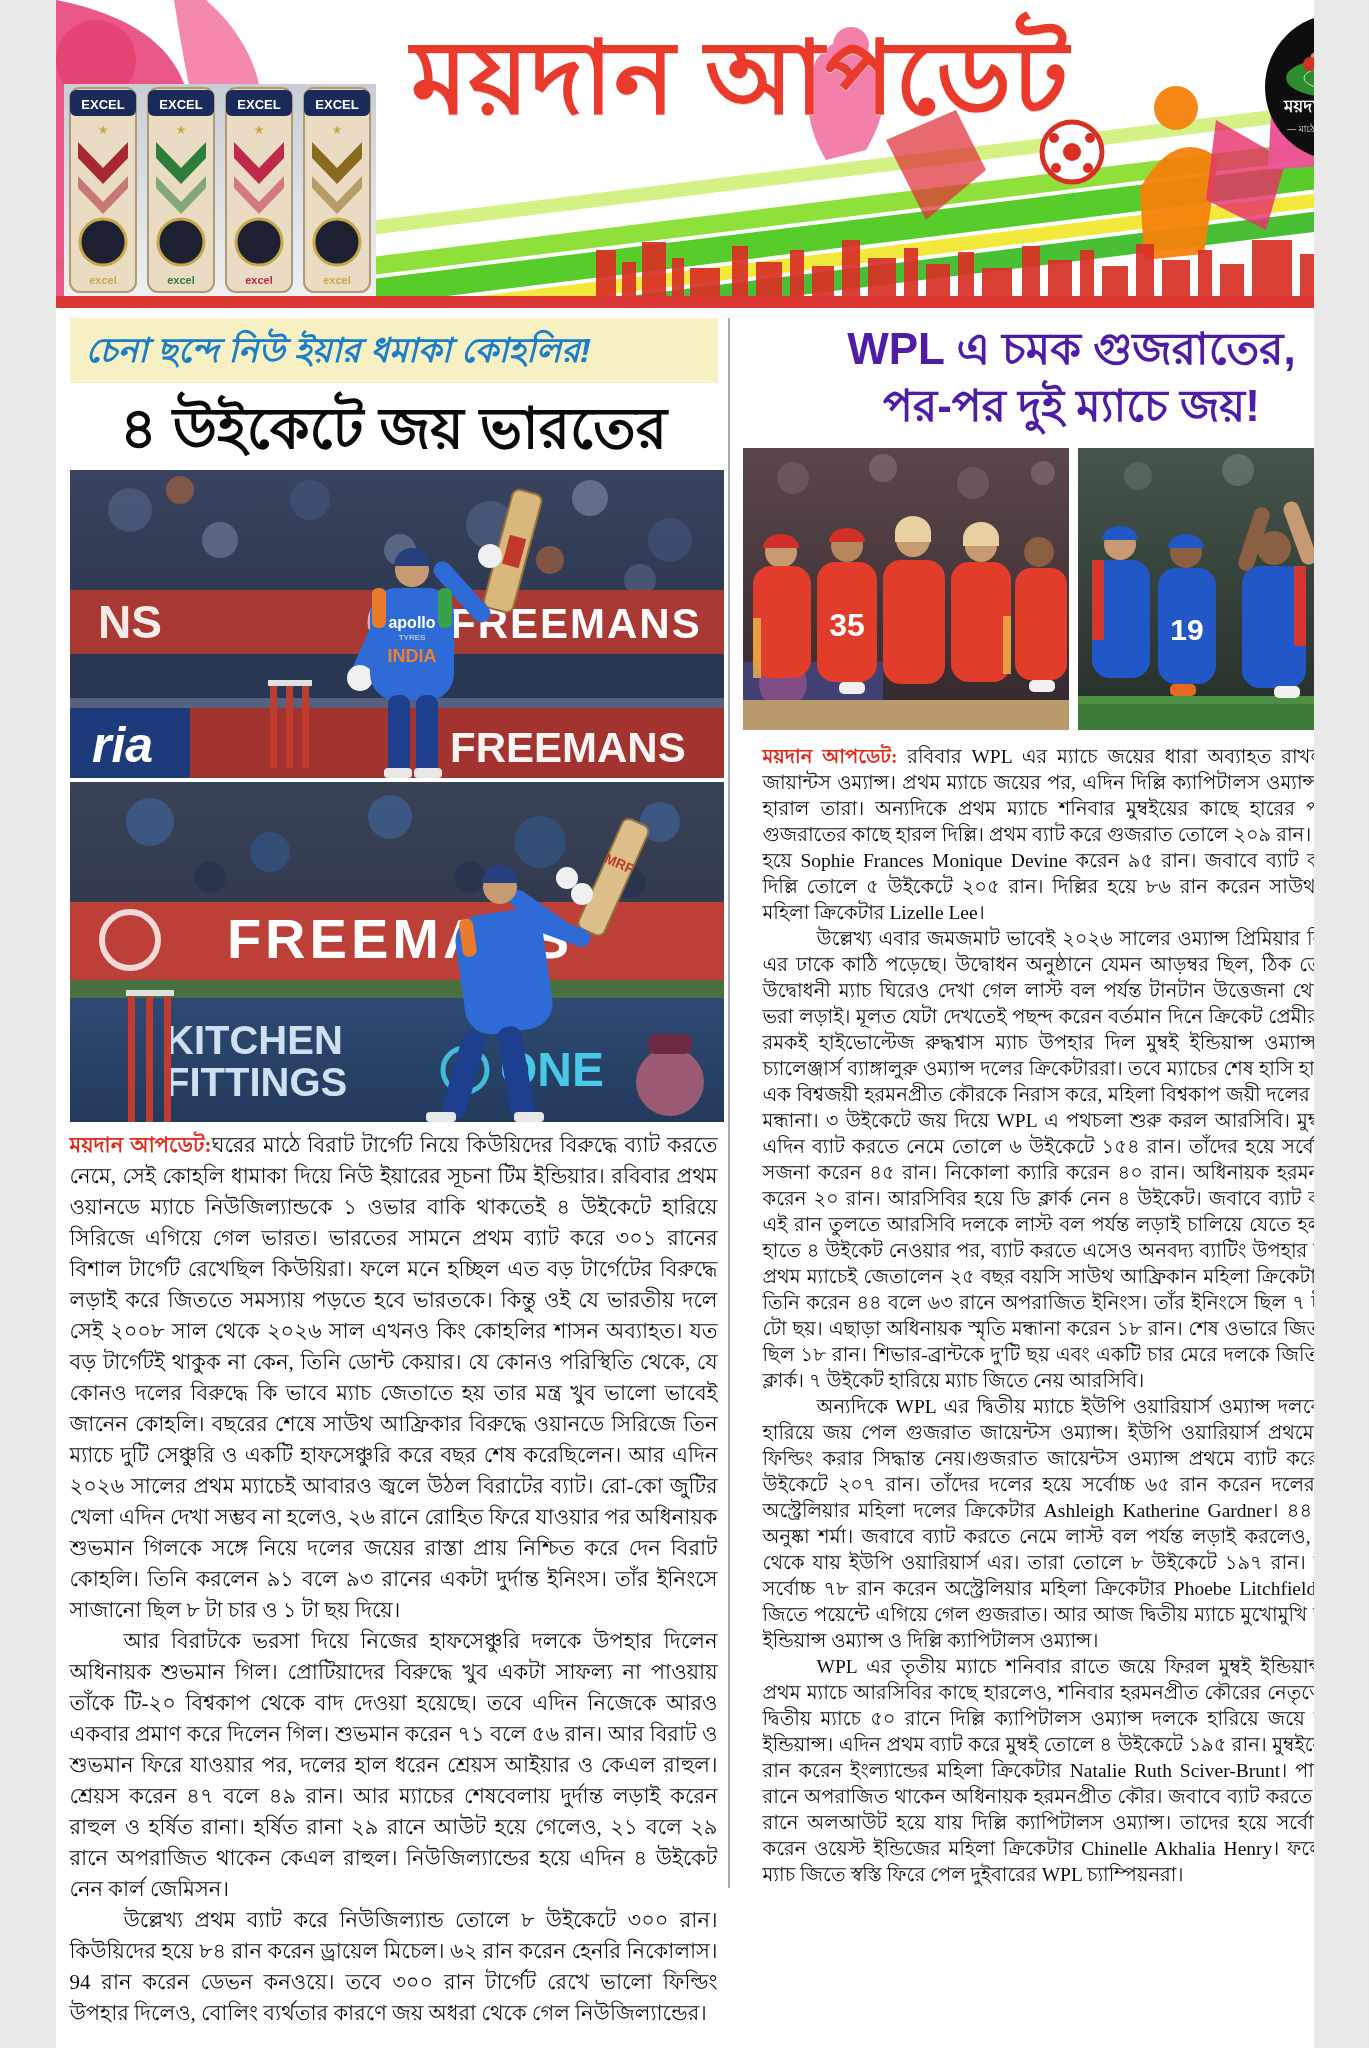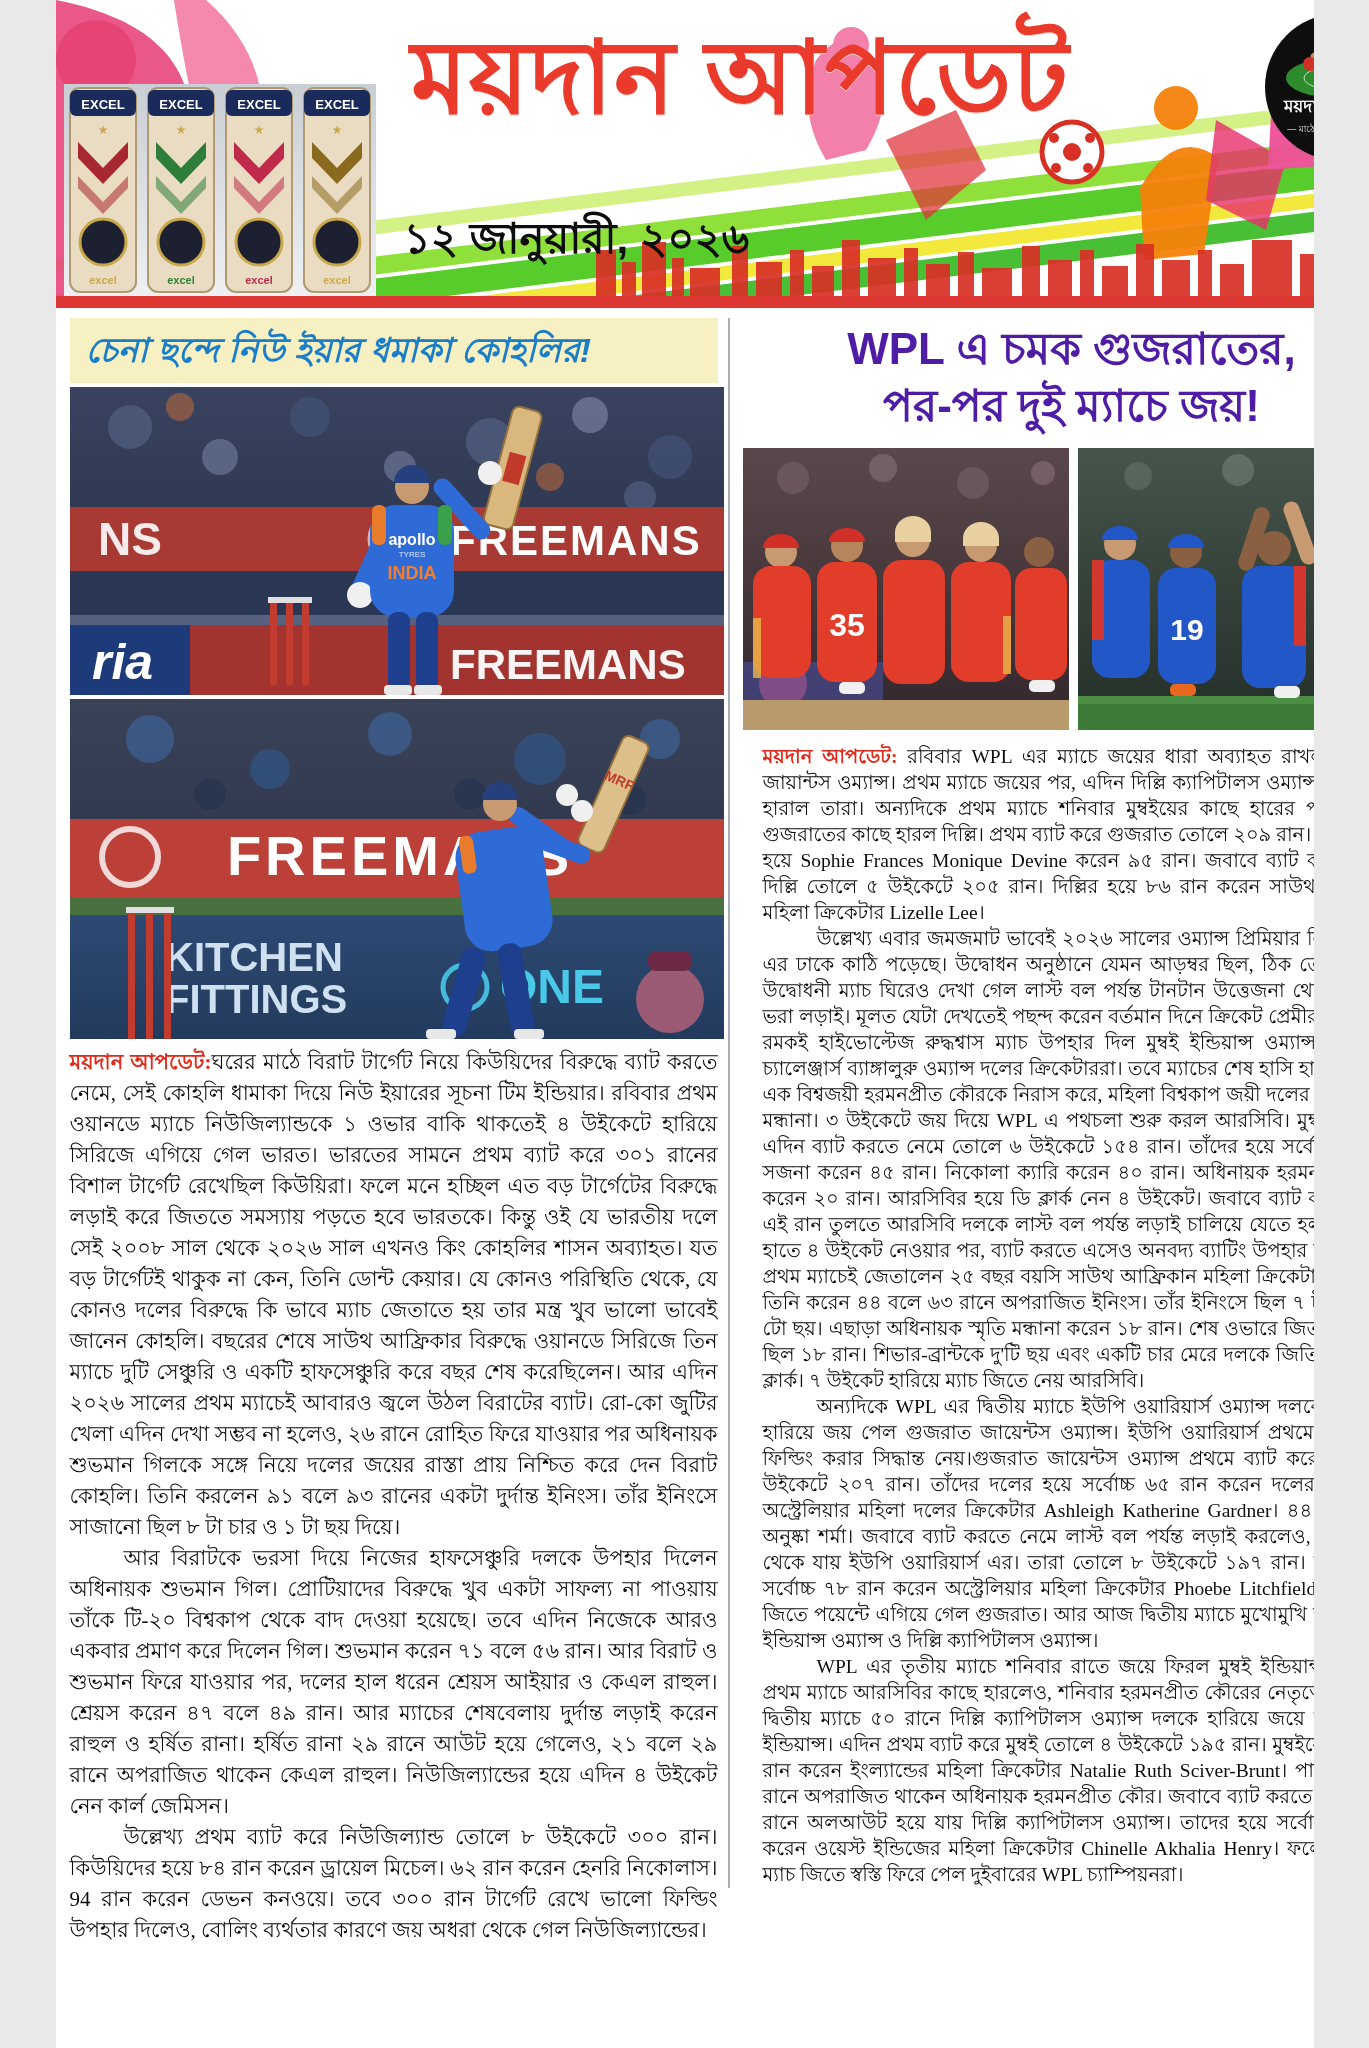--- a/index.html
+++ b/index.html
@@ -179,21 +179,20 @@
         <text x="273" y="25" text-anchor="middle" font-family="Liberation Sans,sans-serif" font-size="13" font-weight="bold" fill="#ffffff">EXCEL</text>
         <text x="273" y="50" text-anchor="middle" font-size="12" fill="#c8a84a">★</text>
         <polygon points="248,58 273,84 298,58 298,74 273,100 248,74" fill="#8a6a1f"></polygon>
         <polygon points="248,92 273,118 298,92 298,104 273,130 248,104" fill="#8a6a1f" opacity="0.55"></polygon>
         <circle cx="273" cy="158" r="23" fill="#1c2030" stroke="#c8a84a" stroke-width="3"></circle>
         <text x="273" y="200" text-anchor="middle" font-family="Liberation Sans,sans-serif" font-size="11" font-weight="bold" fill="#c8a84a">excel</text>
       </g>
     </svg>
 
     <div class="masthead-title">ময়দান আপডেট</div>
-    <div class="masthead-date">১২ জানুয়ারী, ২০২৬</div>
 
     <svg class="logo" width="150" height="150" viewBox="0 0 150 150">
       <circle cx="75" cy="75" r="73" fill="#0e0e0e"></circle>
       <ellipse cx="75" cy="66" rx="52" ry="20" fill="#2e8b2e"></ellipse>
       <ellipse cx="75" cy="66" rx="34" ry="12" fill="none" stroke="#bfe8bf" stroke-width="1"></ellipse>
       <g transform="rotate(-28 60 56)">
         <rect x="54" y="38" width="11" height="38" rx="4" fill="#c89058"></rect>
       </g>
       <circle cx="47" cy="52" r="7" fill="#d03028"></circle>
       <g>
@@ -208,20 +207,21 @@
       <text x="75" y="120" text-anchor="middle" font-family="Liberation Sans,sans-serif" font-size="9" fill="#e8e8e8">— মাঠে আছি সাথে আছি —</text>
     </svg>
   </div>
 
   <div class="red-bar"></div>
 
   <div class="columns">
 
     <div class="col-left">
       <div class="kicker">চেনা ছন্দে নিউ ইয়ার ধমাকা কোহলির!</div>
+      <div class="headline-main">৪ উইকেটে জয় ভারতের</div>
 
       <figure>
         <svg class="photo" width="654" height="308" viewBox="0 0 654 308">
           <defs>
             <linearGradient id="crowd1" x1="0" y1="0" x2="0" y2="1">
               <stop offset="0" stop-color="#39435f"></stop>
                 <stop offset="1" stop-color="#232b42"></stop>
             </linearGradient>
           </defs>
           <rect width="654" height="308" fill="url(#crowd1)"></rect>

